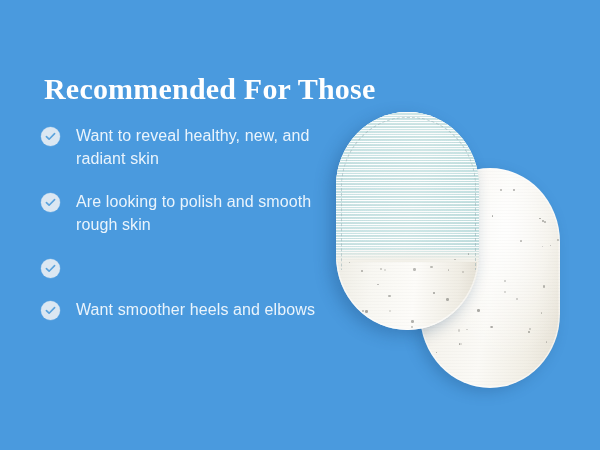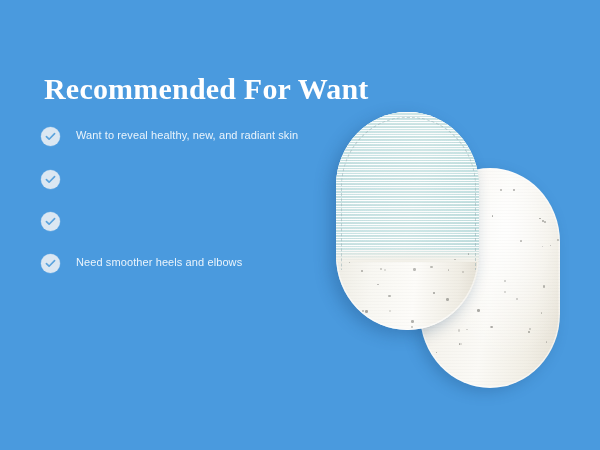--- a/index.html
+++ b/index.html
@@ -61,21 +61,21 @@
   }
   .check-badge svg {
     position: absolute;
     left: 3px;
     top: 3px;
     width: 13px;
     height: 13px;
     display: block;
   }
   .bullet-text {
-    font-size: 11px;
+    font-size: 16px;
     line-height: 23px;
     color: #eaf4fc;
     font-weight: 400;
     letter-spacing: 0.1px;
   }
 
   
   #product {
     position: absolute;
     left: 330px;
@@ -181,56 +181,57 @@
       rgba(255,255,255,0.02) 1px,
       rgba(255,255,255,0.02) 3px
     );
   }
 </style>
 </head>
 <body>
 
 <div id="slide">
 
-  <h1 id="title">Recommended For Want</h1>
+  <h1 id="title">Recommended For Those</h1>
 
   <div id="bullet-list">
 
     <div class="bullet-row">
       <span class="check-badge">
         <svg viewBox="0 0 13 13" aria-hidden="true">
           <path d="M2.4 6.6 L5.1 9.2 L10.6 3.6" fill="none" stroke="#5ba3dd" stroke-width="1.6" stroke-linecap="round" stroke-linejoin="round"></path>
         </svg>
       </span>
       <span class="bullet-text">Want to reveal healthy, new, and radiant skin</span>
     </div>
 
     <div class="bullet-row">
       <span class="check-badge">
         <svg viewBox="0 0 13 13" aria-hidden="true">
           <path d="M2.4 6.6 L5.1 9.2 L10.6 3.6" fill="none" stroke="#5ba3dd" stroke-width="1.6" stroke-linecap="round" stroke-linejoin="round"></path>
         </svg>
       </span>
+      <span class="bullet-text">Are looking to polish and smooth rough skin</span>
     </div>
 
     <div class="bullet-row">
       <span class="check-badge">
         <svg viewBox="0 0 13 13" aria-hidden="true">
           <path d="M2.4 6.6 L5.1 9.2 L10.6 3.6" fill="none" stroke="#5ba3dd" stroke-width="1.6" stroke-linecap="round" stroke-linejoin="round"></path>
         </svg>
       </span>
     </div>
 
     <div class="bullet-row">
       <span class="check-badge">
         <svg viewBox="0 0 13 13" aria-hidden="true">
           <path d="M2.4 6.6 L5.1 9.2 L10.6 3.6" fill="none" stroke="#5ba3dd" stroke-width="1.6" stroke-linecap="round" stroke-linejoin="round"></path>
         </svg>
       </span>
-      <span class="bullet-text">Need smoother heels and elbows</span>
+      <span class="bullet-text">Want smoother heels and elbows</span>
     </div>
 
   </div>
 
   <div id="product">
 
     <div class="pad" id="pad-back">
       <div class="fabric"></div>
       <div class="speckles" id="speckles-back">
           <i style="left:11.3%;top:83.7%;opacity:0.87;width:1.3px;height:1.3px"></i>

